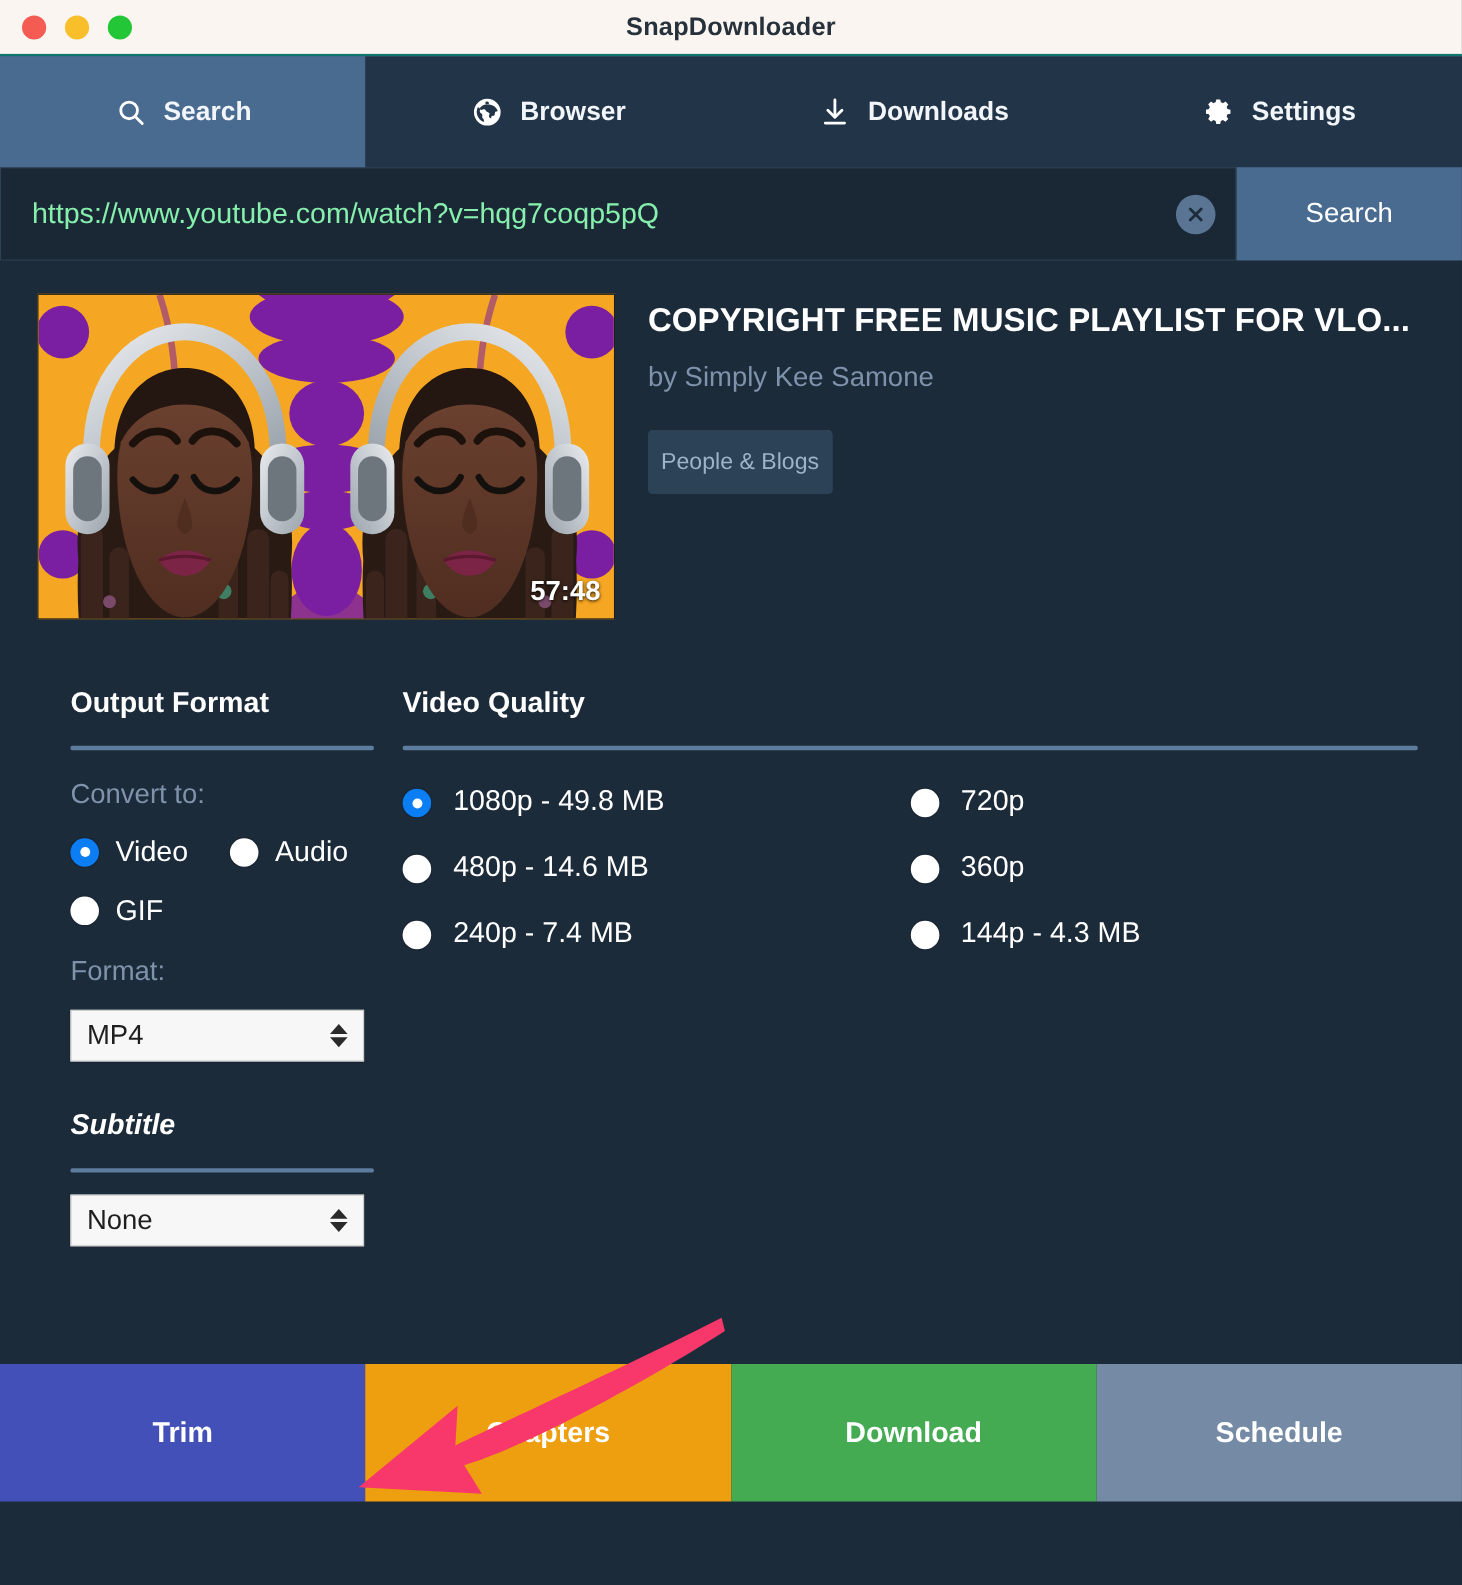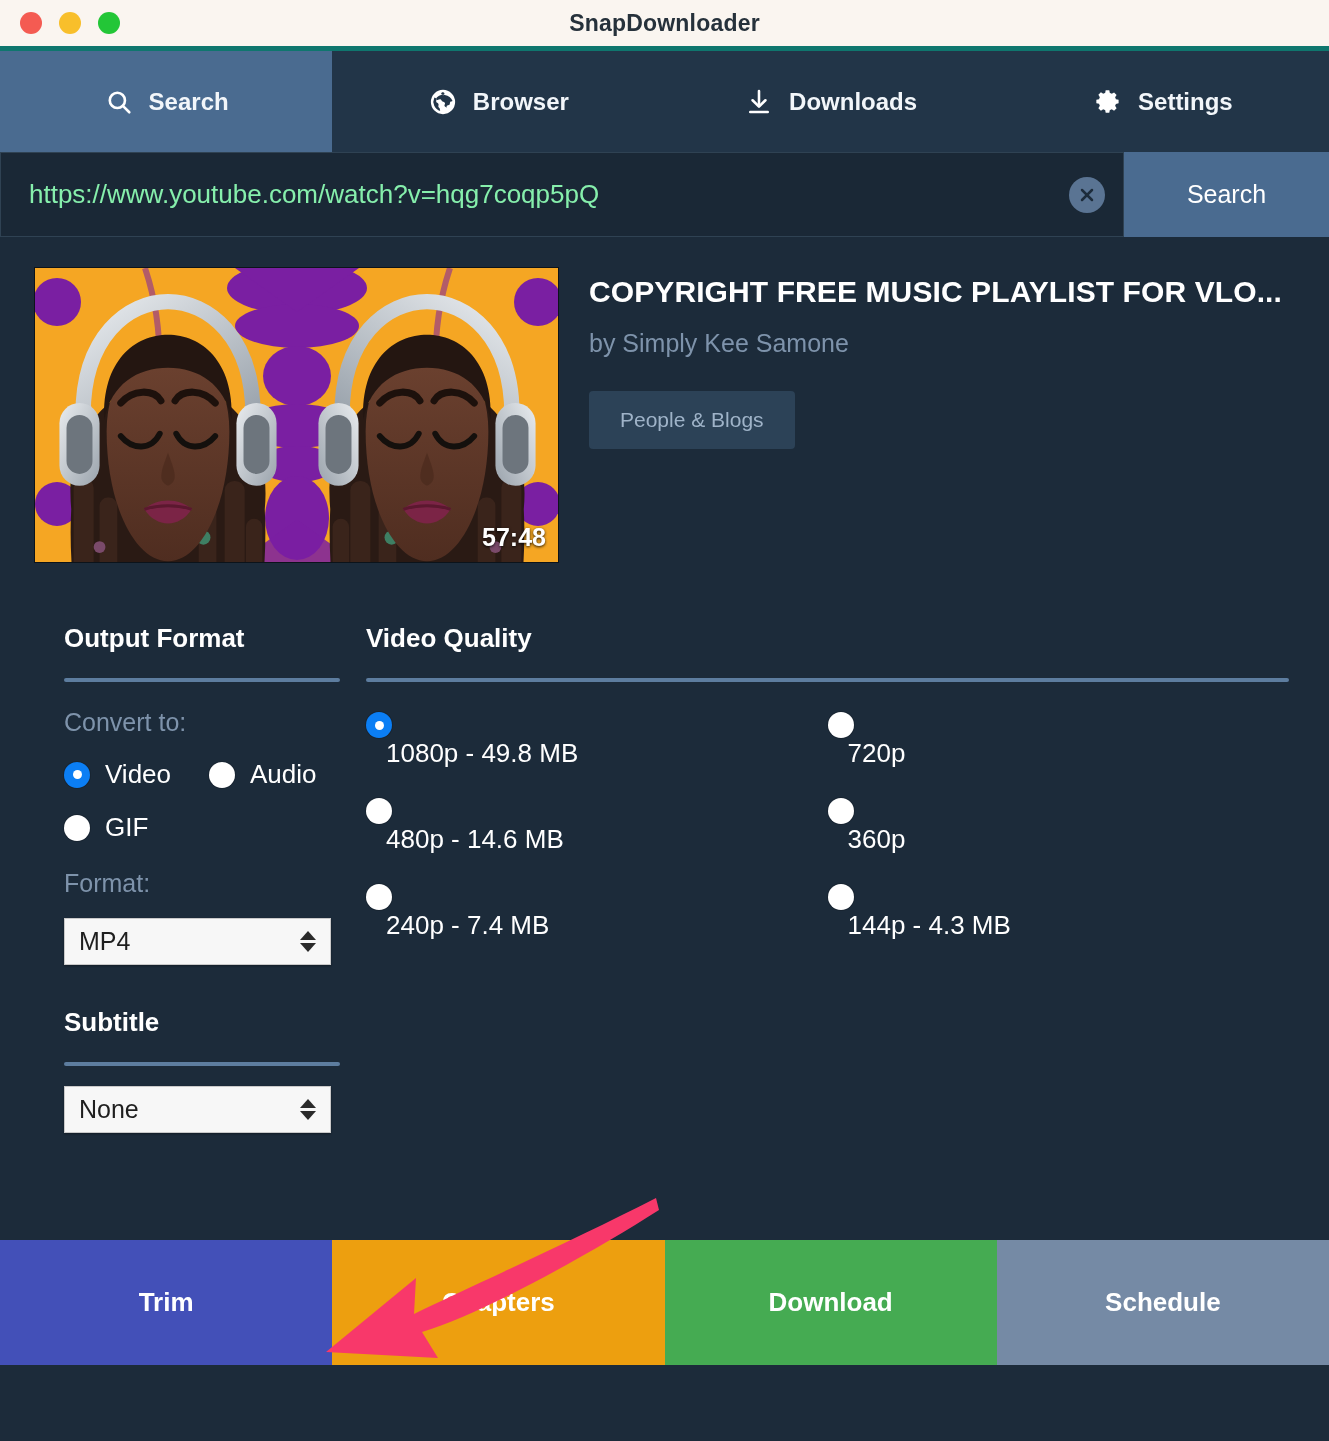--- a/index.html
+++ b/index.html
@@ -8,21 +8,21 @@
     background:#1c2b3a;
     font-family:"Liberation Sans", sans-serif;
     overflow:hidden;
   }
   .app { position:relative; width:1329px; height:1441px; background:#1c2b3a; }
 
   
   .titlebar {
     height:51px; background:#faf5f0;
     display:flex; align-items:center; position:relative;
-    border-bottom:5px solid #0f766e;
+    border-bottom:2px solid #0f766e;
   }
   .traffic { display:flex; gap:17px; padding-left:20px; }
   .dot { width:22px; height:22px; border-radius:50%; }
   .dot.red{ background:#f45b52; }
   .dot.yellow{ background:#f8bf2b; }
   .dot.green{ background:#23c637; }
   .win-title {
     position:absolute; left:0; right:0; text-align:center;
     font-size:23px; font-weight:bold; color:#26313b;
     letter-spacing:.2px; pointer-events:none;
@@ -79,21 +79,21 @@
 
   .vinfo { padding-left:30px; padding-top:8px; flex:1; min-width:0; }
   .vtitle {
     color:#ffffff; font-size:30px; font-weight:bold;
     white-space:nowrap; overflow:hidden; letter-spacing:.1px;
   }
   .vauthor { color:#7e93ab; font-size:25px; margin-top:20px; }
   .badge {
     display:inline-block; margin-top:33px;
     background:#2c4257; color:#9fb3c8;
-    font-size:21px; padding:17px 31px; border-radius:4px;
+    font-size:21px; padding:17px 12px; border-radius:4px;
     cursor:pointer;
   }
 
   
   .options { display:flex; padding:60px 0 0 0; }
   .col-left { width:340px; padding-left:64px; flex:0 0 auto; }
   .col-right { flex:1; padding-left:26px; padding-right:40px; }
 
   .sec-title { color:#ffffff; font-size:26px; font-weight:bold; }
   .sec-rule { height:4px; background:#5d7d9f; border-radius:2px; margin-top:24px; }
@@ -121,21 +121,21 @@
     cursor:pointer; box-shadow:0 1px 2px rgba(0,0,0,.35);
   }
   .selectbox .val { flex:1; color:#1f1f1f; font-size:25px; }
   .spin { display:flex; flex-direction:column; gap:3px; }
   .spin i { display:block; width:0; height:0; border-left:8px solid transparent; border-right:8px solid transparent; }
   .spin i.up { border-bottom:9px solid #2a2a2a; }
   .spin i.dn { border-top:9px solid #2a2a2a; }
 
   .qgrid { display:flex; margin-top:30px; }
   .qcol { flex:1; }
-  .qitem { display:flex; align-items:flex-start; margin-bottom:29px; cursor:pointer;flex-direction:column; }
+  .qitem { display:flex; align-items:flex-end; margin-bottom:29px; cursor:pointer; }
   .qlabel { color:#ffffff; font-size:26px; margin-left:20px; }
 
   
   .arrow { position:absolute; left:318px; top:955px; width:345px; height:175px; pointer-events:none; }
 
   
   .footer { display:flex; height:125px; }
   .fbtn {
     flex:1; display:flex; align-items:center; justify-content:center;
     color:#ffffff; font-size:26px; font-weight:bold; cursor:pointer;
@@ -348,21 +348,21 @@
         <div class="sublabel">Format:</div>
 
         <div class="selectbox">
           <span class="val">MP4</span>
           <span class="spin">
               <i class="up"></i>
               <i class="dn"></i>
             </span>
         </div>
 
-        <div class="sec-title" style="margin-top:42px;">Subtitle</div>
+        <div class="sec-title" style="margin-top:42px;font-style:italic;">Subtitle</div>
         <div class="sec-rule"></div>
 
         <div class="selectbox">
           <span class="val">None</span>
           <span class="spin">
               <i class="up"></i>
               <i class="dn"></i>
             </span>
         </div>
       </div>

